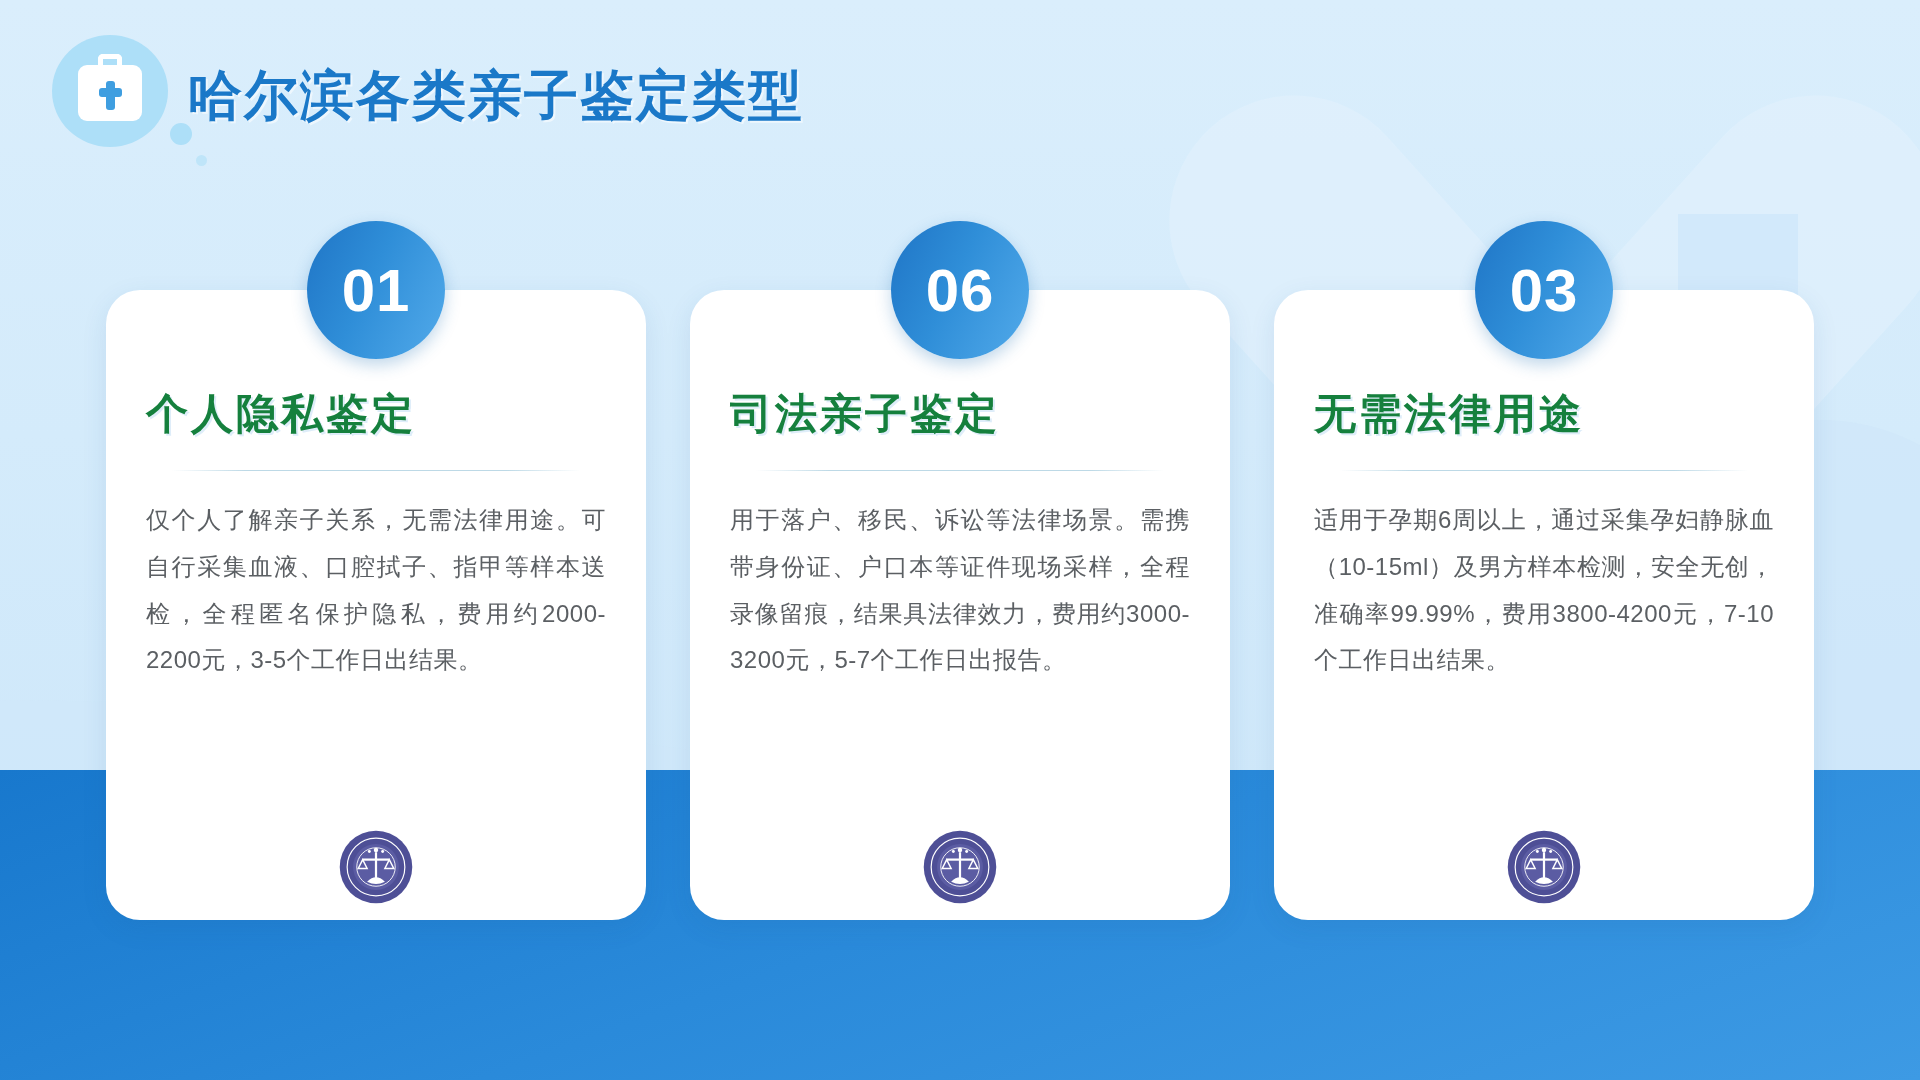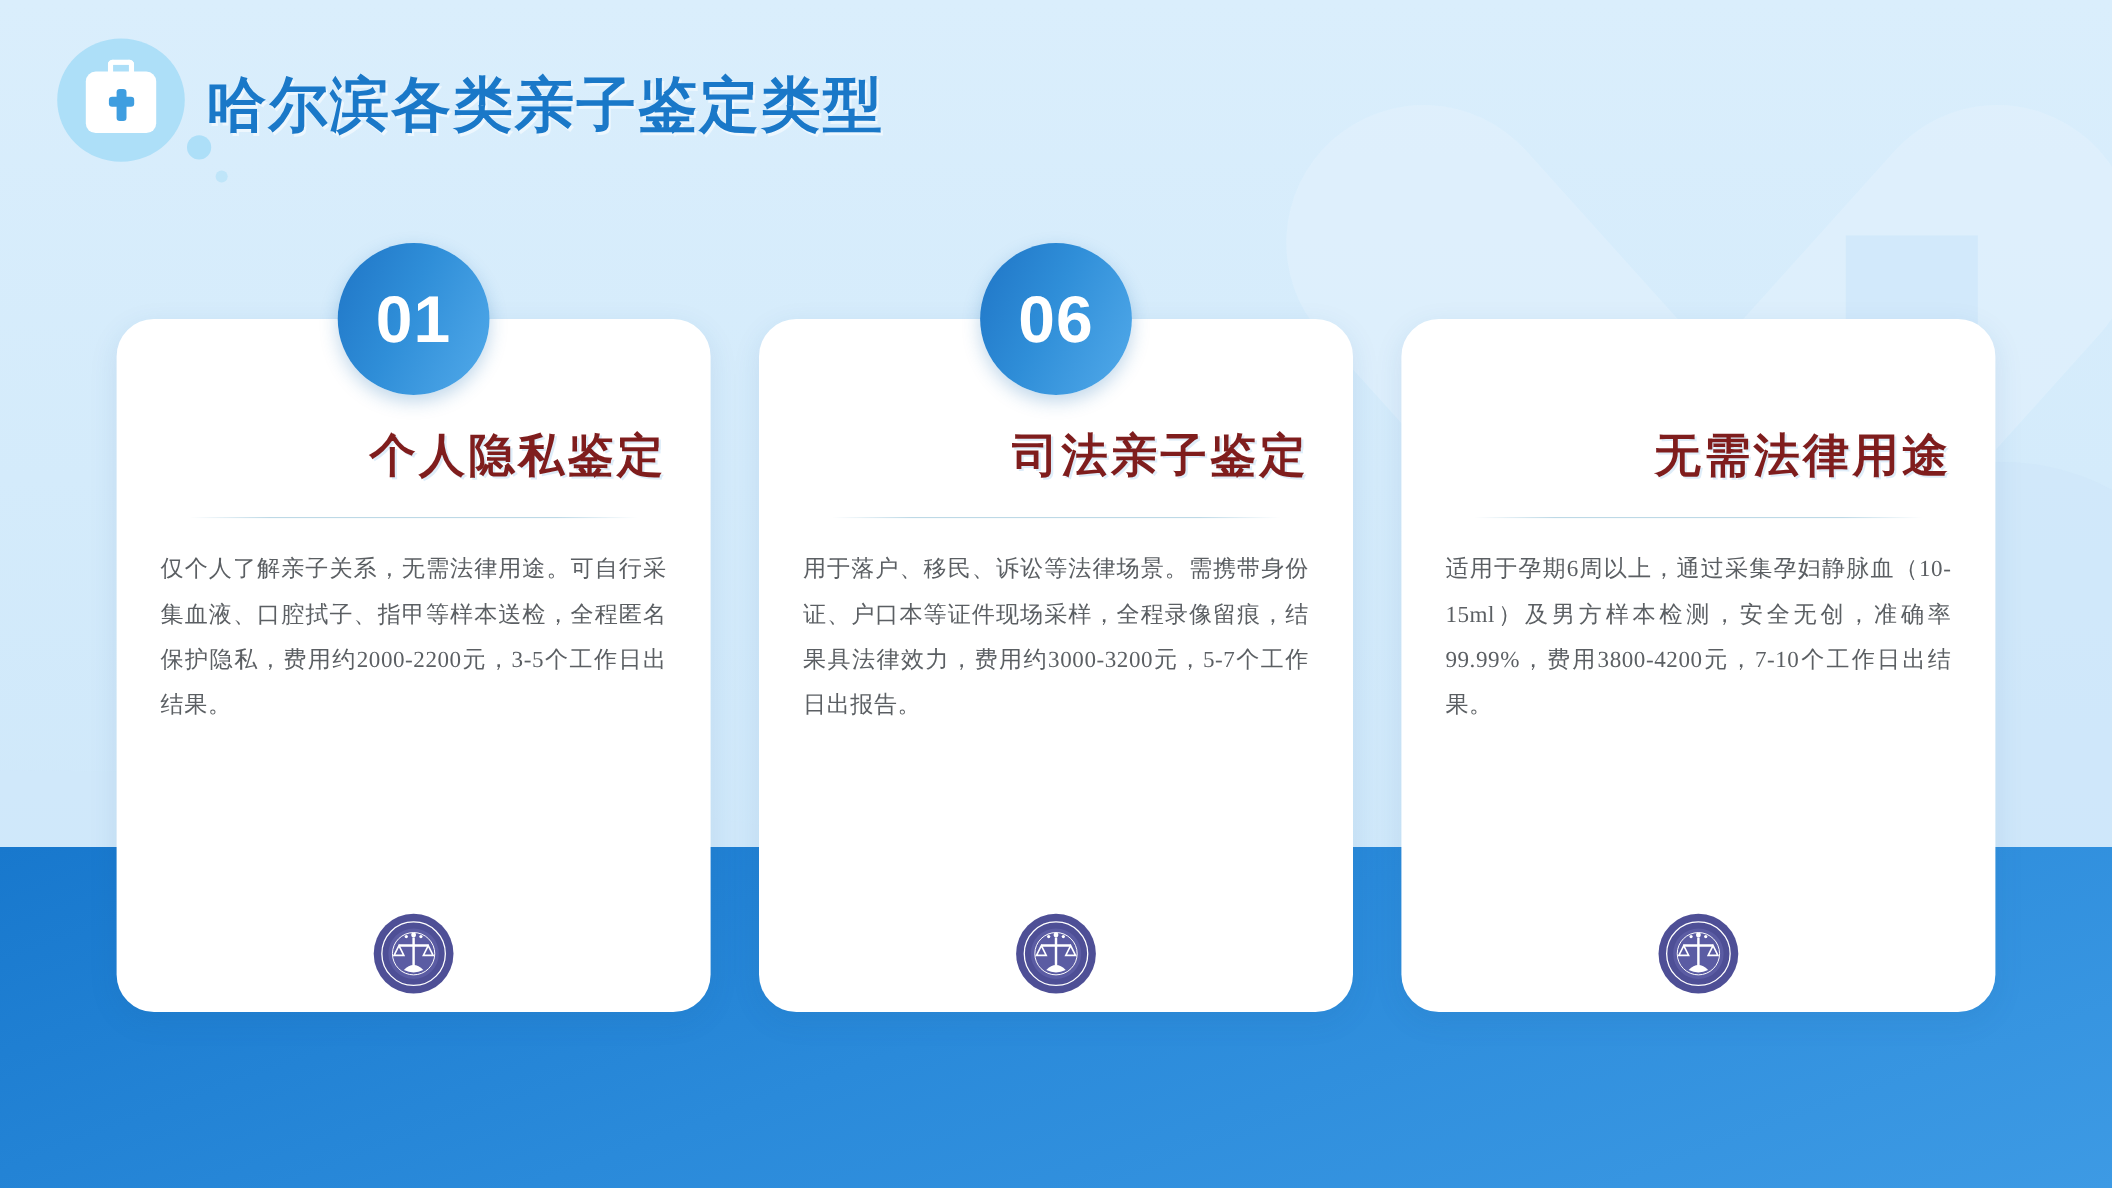--- a/index.html
+++ b/index.html
@@ -169,42 +169,41 @@
     display: flex;
     align-items: center;
     justify-content: center;
     color: #fff;
     font-size: 60px;
     font-weight: 700;
     letter-spacing: 1px;
     box-shadow: 0 6px 16px rgba(30,110,180,.28);
   }
   .card-title {
-    text-align: right;
+    text-align: left;
     font-size: 42px;
     font-weight: 700;
-    color: #7f1d1d;
+    color: #15803d;
     letter-spacing: 3px;
     text-shadow: 2px 2px 0 rgba(200,225,245,.6);
   }
   .divider {
     margin: 28px auto 0;
     width: 408px;
     height: 1px;
     background: linear-gradient(90deg, rgba(180,210,230,0) 0%, #bdd9e6 18%, #bdd9e6 82%, rgba(180,210,230,0) 100%);
   }
   .card-body {
     margin-top: 26px;
-    font-size: 21px;
+    font-size: 24px;
     line-height: 1.95;
     color: #5b5f63;
     text-align: justify;
     text-justify: inter-character;
     letter-spacing: .5px;
-    font-family: Liberation Serif, serif;
   }
 
   
   .seal {
     position: absolute;
     left: 50%;
     bottom: 16px;
     transform: translateX(-50%);
     width: 74px; height: 74px;
   }
@@ -284,20 +283,21 @@
         <path d="M68 40 L62 52 L74 52 Z" fill="none" stroke="#ffffff" stroke-width="2"></path>
         <path d="M38 70 Q50 58 62 70 Q50 76 38 70 Z" fill="#ffffff"></path>
         <circle cx="50" cy="27" r="3" fill="#ffffff"></circle>
         <circle cx="41" cy="29" r="2" fill="#ffffff"></circle>
         <circle cx="59" cy="29" r="2" fill="#ffffff"></circle>
       </svg>
     </div>
   </div>
 
   <div class="card">
+    <div class="badge">03</div>
     <div class="card-title">无需法律用途</div>
     <div class="divider"></div>
     <div class="card-body">适用于孕期6周以上，通过采集孕妇静脉血（10-15ml）及男方样本检测，安全无创，准确率99.99%，费用3800-4200元，7-10个工作日出结果。</div>
     <div class="seal">
       <svg viewBox="0 0 100 100">
         <circle cx="50" cy="50" r="49" fill="#4e4f96"></circle>
         <circle cx="50" cy="50" r="39" fill="none" stroke="#ffffff" stroke-width="1.6"></circle>
         <circle cx="50" cy="50" r="31" fill="#5b5ca3"></circle>
         <circle cx="50" cy="50" r="26" fill="none" stroke="#ffffff" stroke-width="1.2"></circle>
         <path d="M50 30 L50 66" stroke="#ffffff" stroke-width="3"></path>

